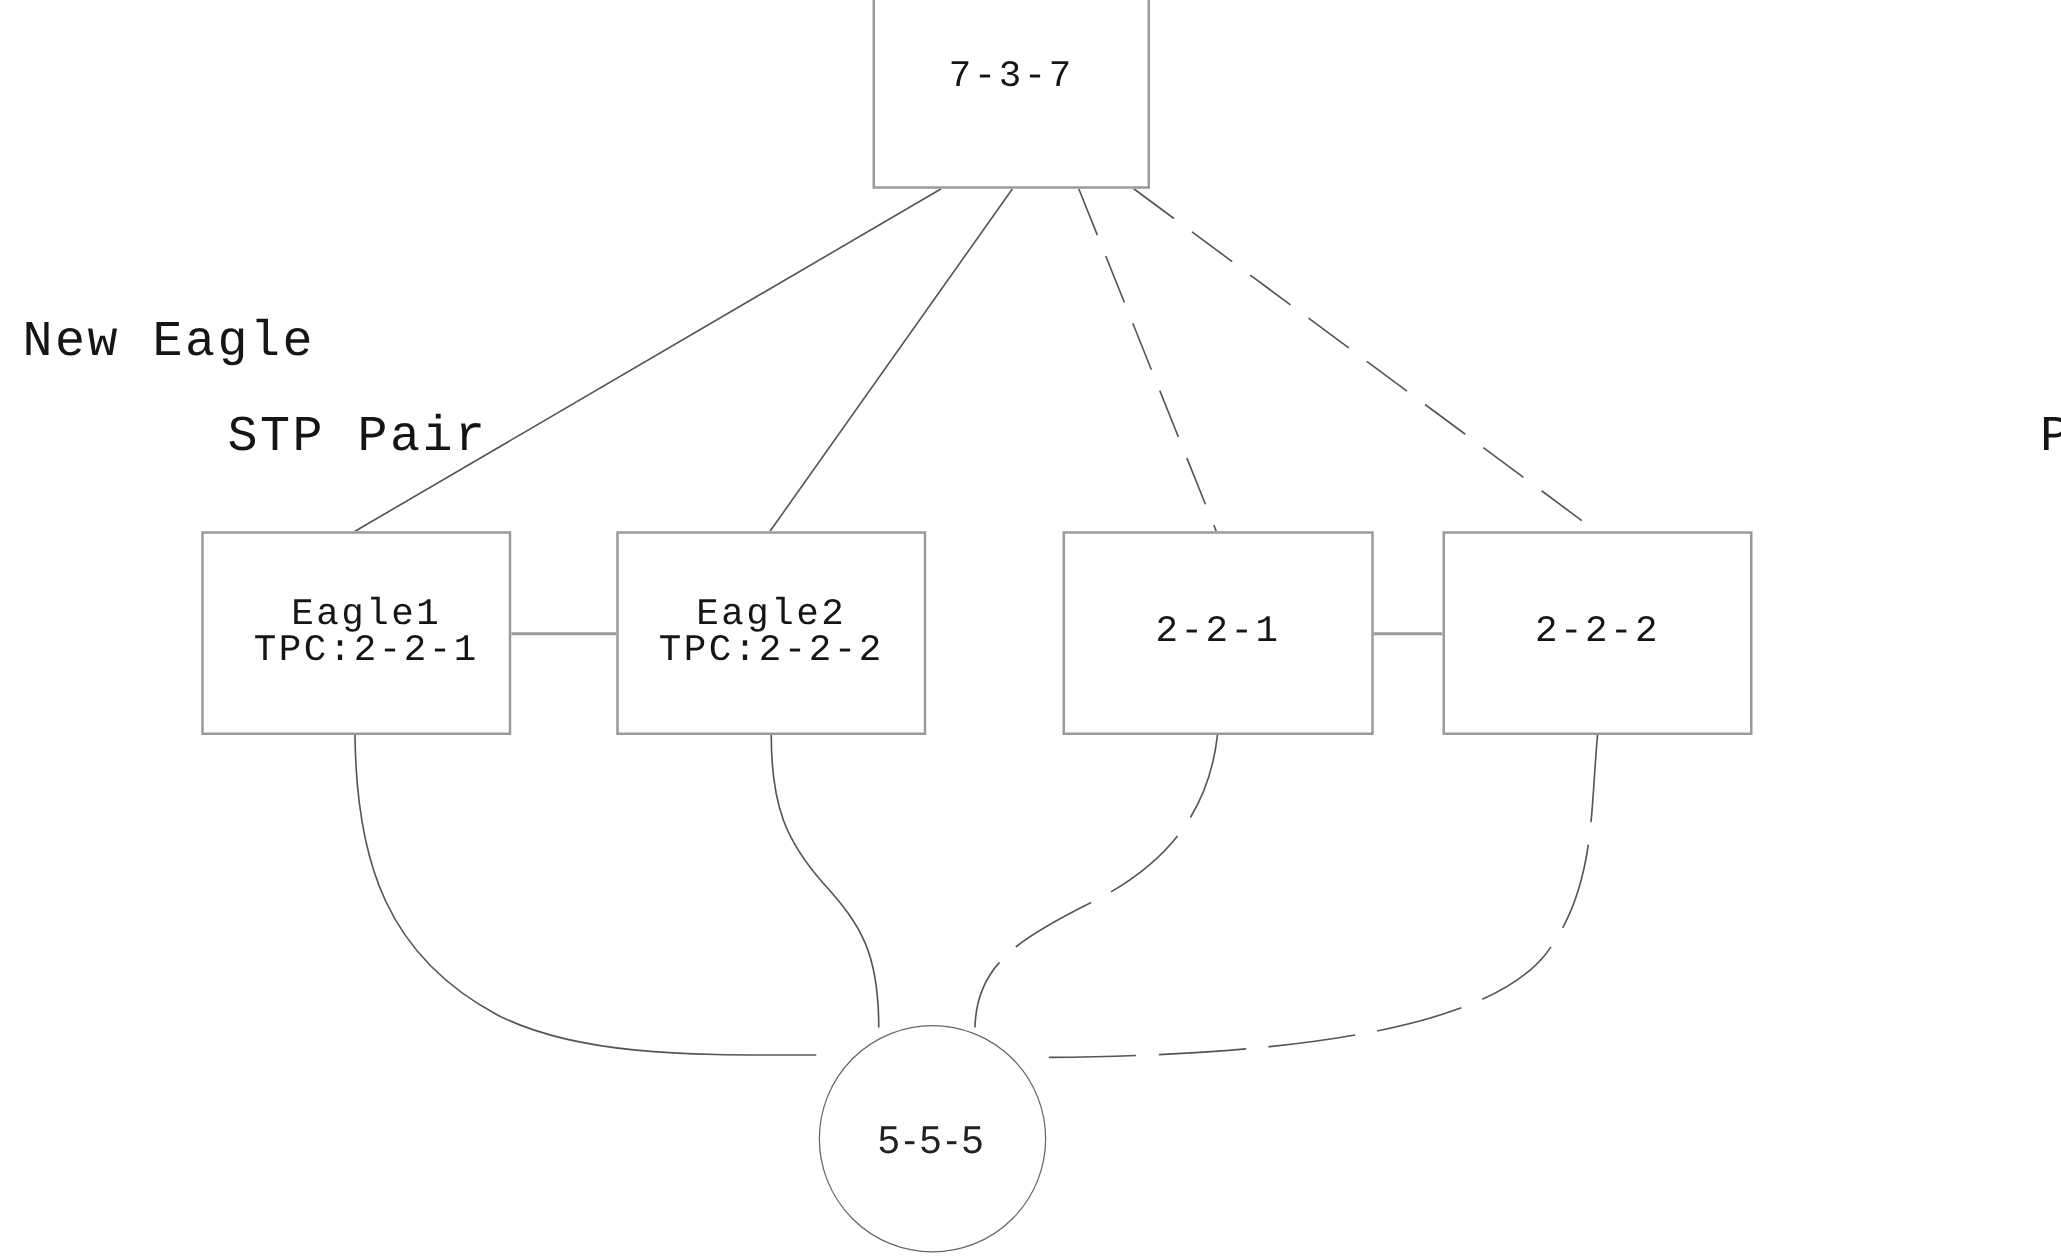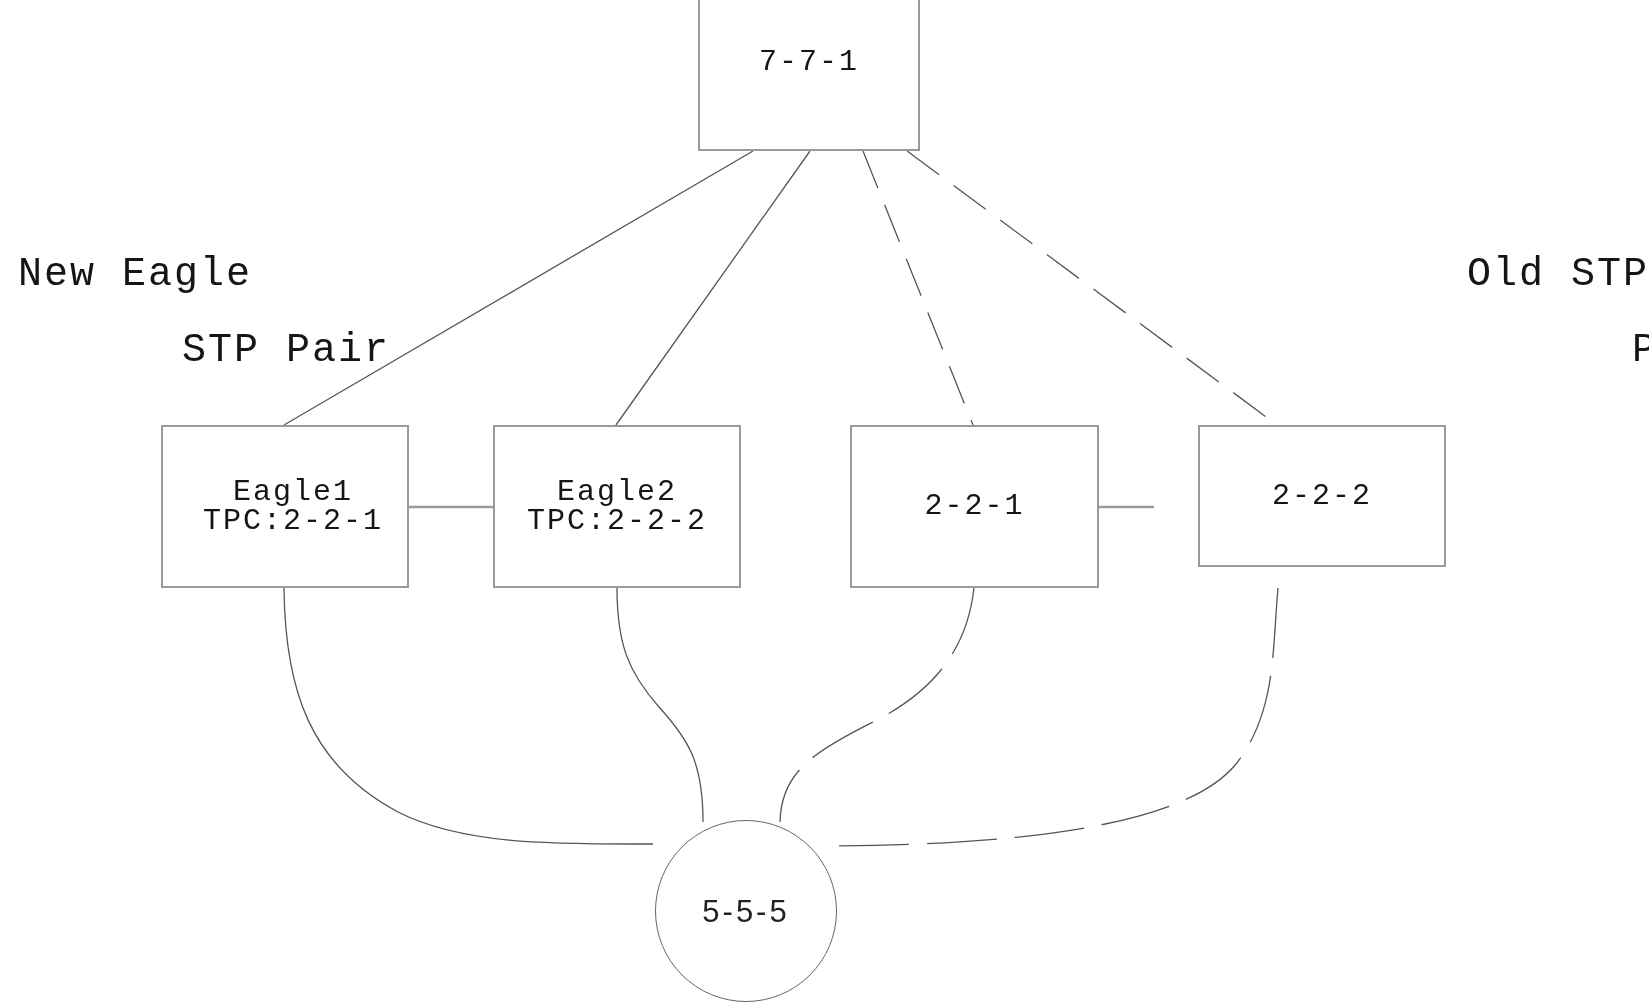--- a/index.html
+++ b/index.html
@@ -22,21 +22,21 @@
     color:#151515;
     font-size:30px;
     letter-spacing:2px;
     line-height:29px;
     white-space:pre;
   }
   .node-top    { left:698px; top:-27px;  width:222px; height:178px; }
   .node-eagle1 { left:161px; top:425px;  width:248px; height:163px;padding-left:16px; }
   .node-eagle2 { left:493px; top:425px;  width:248px; height:163px; }
   .node-old1   { left:850px; top:425px;  width:249px; height:163px; }
-  .node-old2   { left:1154px; top:425px; width:248px; height:142px;margin-left:44px; }
+  .node-old2   { left:1154px; top:425px; width:248px; height:163px; }
   .node-circle {
     left:655px; top:820px; width:182px; height:182px;
     border-radius:50%;
     border:1.5px solid #666666;
     font-family:"Liberation Sans", sans-serif;
     font-size:31px; letter-spacing:3px; color:#222222;
   }
   .pair-label {
     position:absolute; z-index:1;
     color:#151515;
@@ -66,21 +66,21 @@
     <path d="M1099,507 L1154,507" fill="none" stroke="#9a9a9a" stroke-width="2.5"></path>
 
     <path d="M284,588 C285,690 310,765 398,812 C465,846 560,844 653,844" fill="none" stroke="#555555" stroke-width="1.3"></path>
     <path d="M617,588 C617,645 629,673 659,707 C689,740 703,763 703,822" fill="none" stroke="#555555" stroke-width="1.3"></path>
 
     <path d="M974,588 C967,650 933,692 873,722 C813,752 781,773 780,822" fill="none" stroke="#555555" stroke-width="1.3" stroke-dasharray="70 18"></path>
     <path d="M1278,588 C1272,655 1276,712 1236,764 C1193,817 1060,845 828,846" fill="none" stroke="#555555" stroke-width="1.3" stroke-dasharray="70 18"></path>
   </svg>
 
   <div class="node node-top">
-    <span>7-7-1</span>
+    <span>7-3-7</span>
   </div>
 
   <div class="node node-eagle1">
     <span>Eagle1</span>
     <span>TPC:2-2-1</span>
   </div>
   <div class="node node-eagle2">
     <span>Eagle2</span>
     <span>TPC:2-2-2</span>
   </div>
@@ -92,16 +92,16 @@
     <span>2-2-2</span>
   </div>
 
   <div class="node node-circle">
     <span>5-5-5</span>
   </div>
 
   <div class="pair-label pair-label-left"><span>New Eagle</span><br>
        <span>STP Pair</span></div>
 
-  <div class="pair-label pair-label-right"><span>Old STP</span><br>
+  <div class="pair-label pair-label-right"><br>
        <span>Pair</span></div>
 
 </div>
 
 </body></html>

